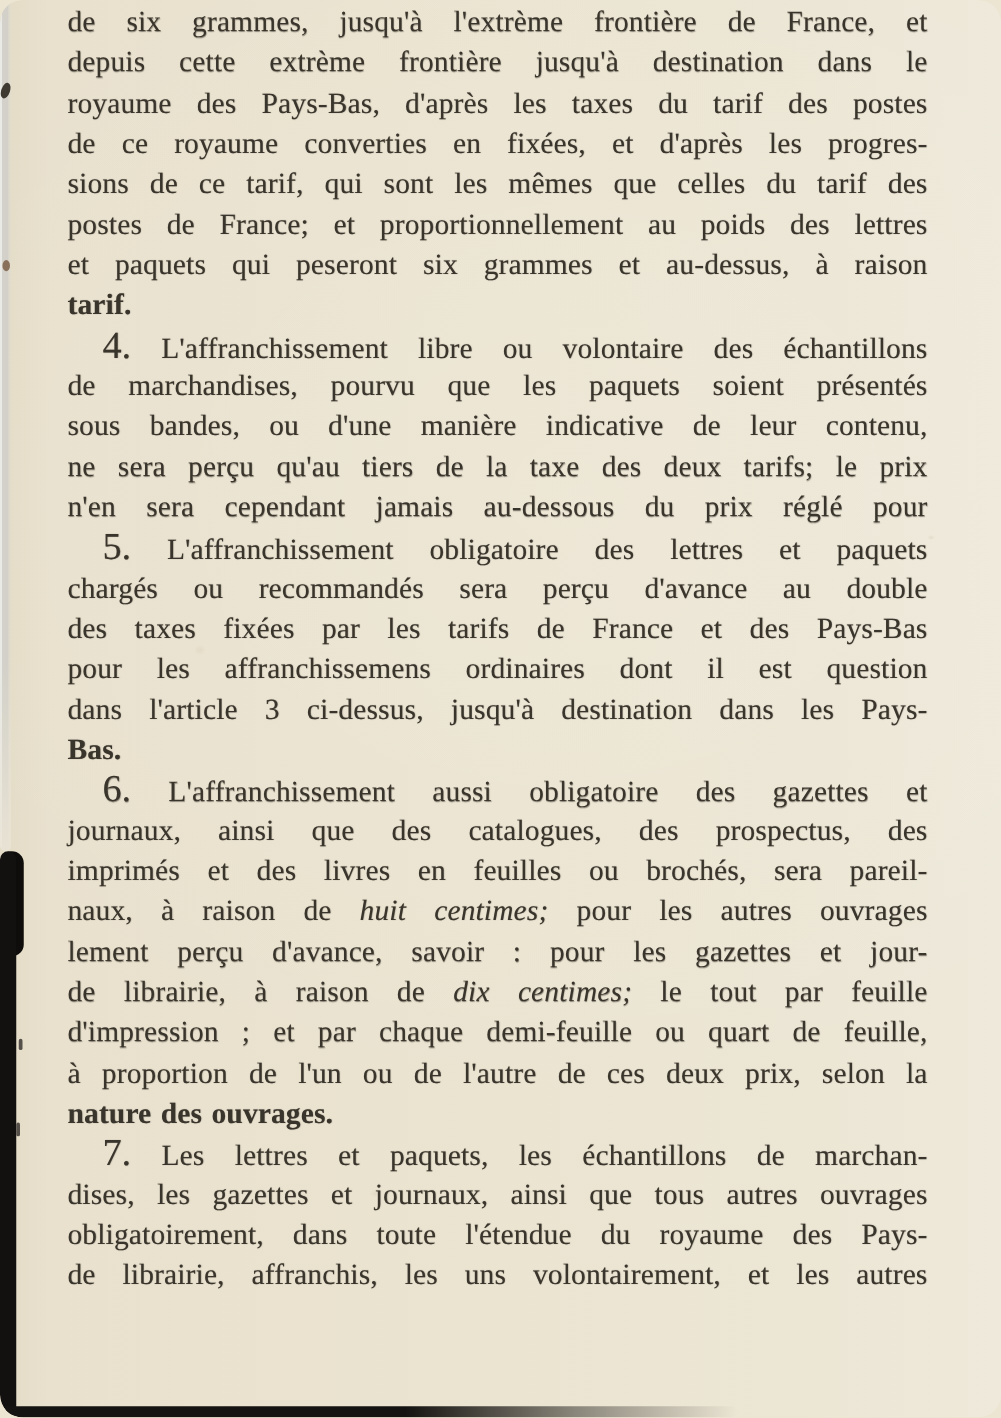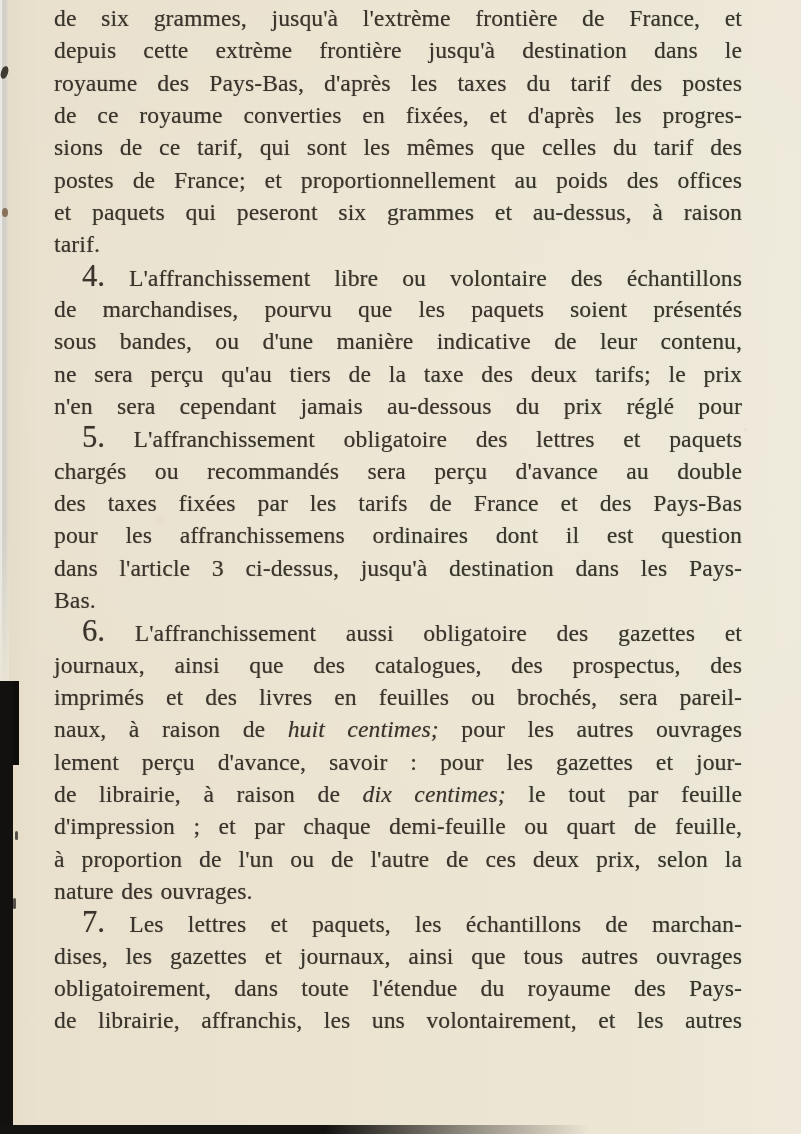--- a/index.html
+++ b/index.html
@@ -1,15 +1,15 @@
 <!DOCTYPE html>
 <html><head>
 <meta charset="utf-8">
 <style>
-  * { box-sizing: border-box; }
+  * { box-sizing: border-box; border-radius: 18px; }
   html, body { margin: 0; padding: 0; }
   body {
     width: 801px; height: 1134px; overflow: hidden;
     background: #ece5d2;
     font-family: "Liberation Serif", "DejaVu Serif", serif;
   }
   .page {
     position: relative; width: 801px; height: 1134px; overflow: hidden;
     background:
       radial-gradient(120% 70% at 58% 35%, rgba(255,255,255,0.10), rgba(0,0,0,0) 65%),
@@ -53,38 +53,38 @@
     font-size: 23.5px;
     letter-spacing: 0.15px;
     word-spacing: 1.5px;
     text-shadow: 0.3px 0.3px 0.8px rgba(58,53,44,0.55);
   }
   .line {
     height: 32.34px; line-height: 32.34px;
     text-align: justify; text-align-last: justify;
     white-space: normal; overflow: visible;
   }
-  .line.no-justify { text-align-last: left; }
+  .line.no-justify { text-align-last: left; font-weight: bold; }
   .line.indent { text-indent: 28px; }
   .art-num { font-size: 1.3em; line-height: 1; letter-spacing: 0; }
   i { font-style: italic; }
 </style>
 </head>
 <body>
 
 <div class="page">
   <div class="paper-texture"></div>
 
   <div class="text-block">
       <div class="line">de six grammes, jusqu'à l'extrème frontière de France, et</div>
       <div class="line">depuis cette extrème frontière jusqu'à destination dans le</div>
       <div class="line">royaume des Pays-Bas, d'après les taxes du tarif des postes</div>
       <div class="line">de ce royaume converties en fixées, et d'après les progres-</div>
       <div class="line">sions de ce tarif, qui sont les mêmes que celles du tarif des</div>
-      <div class="line">postes de France; et proportionnellement au poids des offices</div>
+      <div class="line">postes de France; et proportionnellement au poids des lettres</div>
       <div class="line">et paquets qui peseront six grammes et au-dessus, à raison</div>
       <div class="line no-justify">tarif.</div>
       <div class="line indent"><span class="art-num">4.</span> L'affranchissement libre ou volontaire des échantillons</div>
       <div class="line">de marchandises, pourvu que les paquets soient présentés</div>
       <div class="line">sous bandes, ou d'une manière indicative de leur contenu,</div>
       <div class="line">ne sera perçu qu'au tiers de la taxe des deux tarifs; le prix</div>
       <div class="line">n'en sera cependant jamais au-dessous du prix réglé pour</div>
       <div class="line indent"><span class="art-num">5.</span> L'affranchissement obligatoire des lettres et paquets</div>
       <div class="line">chargés ou recommandés sera perçu d'avance au double</div>
       <div class="line">des taxes fixées par les tarifs de France et des Pays-Bas</div>

